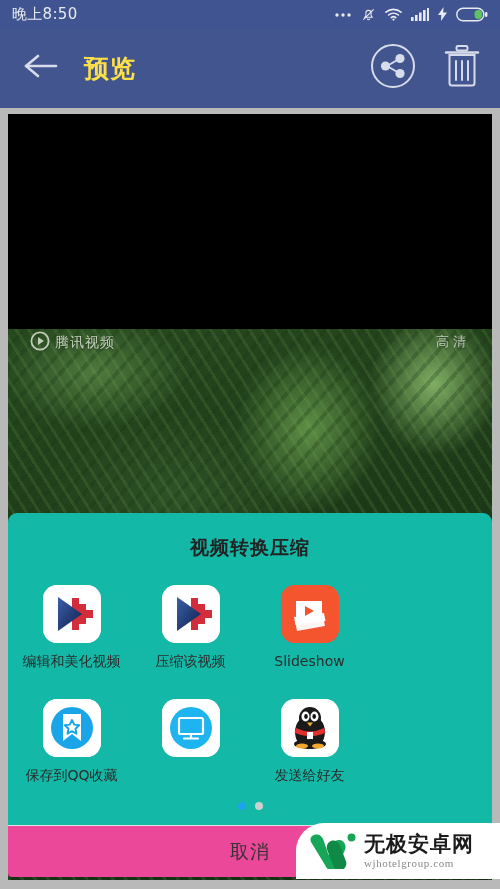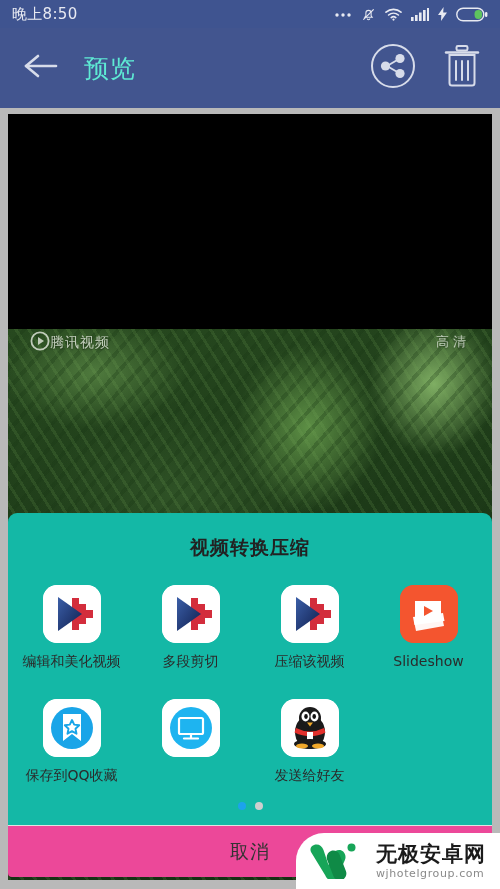--- a/index.html
+++ b/index.html
@@ -20,21 +20,21 @@
   #status-icons{ margin-left:auto; display:flex; align-items:center; gap:9px; }
   .sb-ico{ display:flex; align-items:center; }
 
   
   #app-bar{
     position:absolute; top:28px; left:0; width:500px; height:80px;
     background:#42558f; display:flex; align-items:center; padding:0 18px;
   }
   #back-btn{ width:46px; height:46px; display:flex; align-items:center; justify-content:center; }
   #app-title{
-    color:#5eead4; font-size:25px; margin-left:20px; letter-spacing:1px;
+    color:#fde047; font-size:25px; margin-left:20px; letter-spacing:1px;font-weight:bold;
   }
   #appbar-actions{ margin-left:auto; display:flex; align-items:center; gap:26px; }
 
   
   #content-area{
     position:absolute; top:108px; left:0; width:500px; height:781px;
     background:#b9b9b9;
   }
   #video-stage{
     position:absolute; left:8px; top:6px; width:484px; height:766px;
@@ -53,21 +53,21 @@
       linear-gradient(165deg,#27491f 0%,#1d3a18 40%,#162d12 100%);
   }
   #video-frame:after{
     content:""; position:absolute; inset:0;
     background:
       repeating-linear-gradient(58deg, rgba(120,170,90,.16) 0 3px, rgba(0,0,0,0) 3px 11px),
       repeating-linear-gradient(-48deg, rgba(25,55,20,.28) 0 4px, rgba(0,0,0,0) 4px 14px);
   }
   #tencent-watermark{
     position:absolute; left:22px; top:217px; display:flex; align-items:center;
-    z-index:4; opacity:.82;
+    gap:5px; z-index:4; opacity:.82;
   }
   #tencent-label{
     color:#e2e8dd; font-size:14px; letter-spacing:1px;
     text-shadow:0 1px 2px rgba(0,0,0,.6);
   }
   #video-quality{
     position:absolute; right:22px; top:219px; z-index:4;
     color:#dfe6db; font-size:13px; letter-spacing:4px; opacity:.78;
     text-shadow:0 1px 2px rgba(0,0,0,.5);
   }
@@ -109,23 +109,23 @@
   #cancel-bar{
     position:absolute; left:8px; bottom:12px; width:484px; height:52px;
     background:#ec4899; border-top:1px solid #e2e2e2;
     display:flex; align-items:center; justify-content:center; z-index:11;
     border-radius:0 0 4px 4px;
   }
   #cancel-label{ font-size:19px; color:#333; letter-spacing:1px; }
 
   
   #site-watermark{
-    position:absolute; right:0; bottom:0; height:56px; width:204px;
+    position:absolute; right:0; bottom:10px; height:56px; width:204px;
     background:#fff; border-radius:28px 0 0 0;
-    display:flex; align-items:center; gap:20px; padding-left:14px; z-index:30;
+    display:flex; align-items:center; gap:8px; padding-left:14px; z-index:30;font-family:Liberation Serif, serif;
   }
   #wm-text{ display:flex; flex-direction:column; line-height:1.05; }
   #wm-title{ font-size:21px; color:#1b1b1b; font-weight:bold; letter-spacing:1px; }
   #wm-url{ font-size:11px; color:#8a8a8a; letter-spacing:.6px; margin-top:3px; }
 </style>
 </head>
 <body>
 
 <div id="status-bar">
   <span id="status-time">晚上8:50</span>
@@ -245,36 +245,20 @@
                 <linearGradient id="bg1" x1="0" y1="0" x2="1" y2="1">
               <stop offset="0%" stop-color="#3b5fa8"></stop>
                   <stop offset="100%" stop-color="#101f4e"></stop>
             </linearGradient>
               </defs>
           </svg>
         </div>
         <div class="app-label">编辑和美化视频</div>
       </div>
 
-      <div class="grid-cell">
-        <div class="app-icon" style="background:#fff;">
-          <svg width="58" height="58" viewBox="0 0 58 58">
-            <rect x="0" y="0" width="58" height="58" rx="14" fill="#ffffff"></rect>
-            <path d="M29 13h7v6h7v6h7v8h-7v6h-7v6h-7V13z" fill="#d32d3c"></path>
-            <path d="M15 12l24 17-24 17V12z" fill="url(#bg2)"></path>
-            <defs>
-                <linearGradient id="bg2" x1="0" y1="0" x2="1" y2="1">
-              <stop offset="0%" stop-color="#3b5fa8"></stop>
-                  <stop offset="100%" stop-color="#101f4e"></stop>
-            </linearGradient>
-              </defs>
-          </svg>
-        </div>
-        <div class="app-label">多段剪切</div>
-      </div>
 
       <div class="grid-cell">
         <div class="app-icon" style="background:#fff;">
           <svg width="58" height="58" viewBox="0 0 58 58">
             <rect x="0" y="0" width="58" height="58" rx="14" fill="#ffffff"></rect>
             <path d="M29 13h7v6h7v6h7v8h-7v6h-7v6h-7V13z" fill="#d32d3c"></path>
             <path d="M15 12l24 17-24 17V12z" fill="url(#bg3)"></path>
             <defs>
                 <linearGradient id="bg3" x1="0" y1="0" x2="1" y2="1">
               <stop offset="0%" stop-color="#3b5fa8"></stop>

